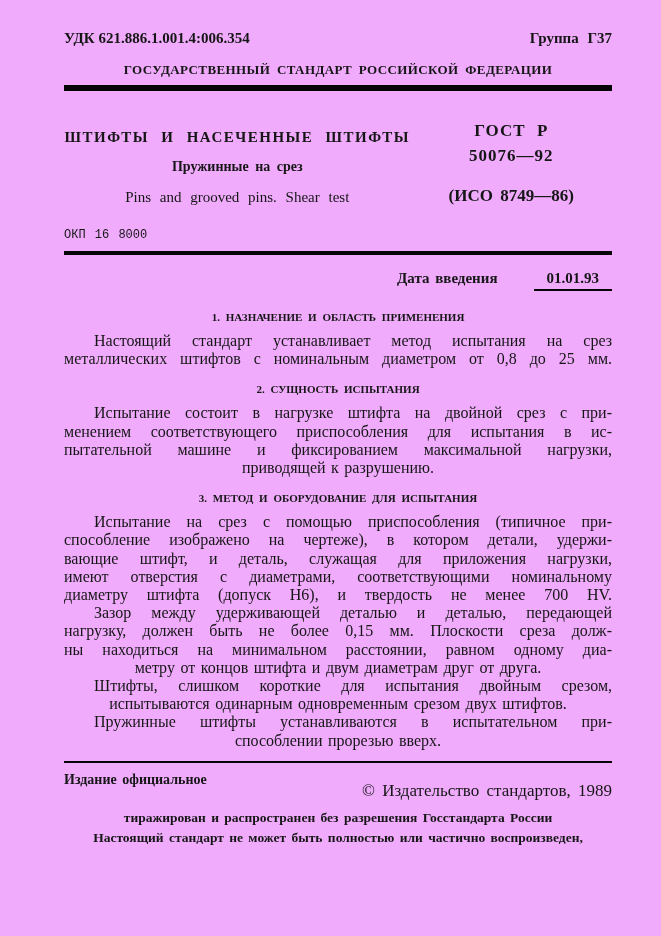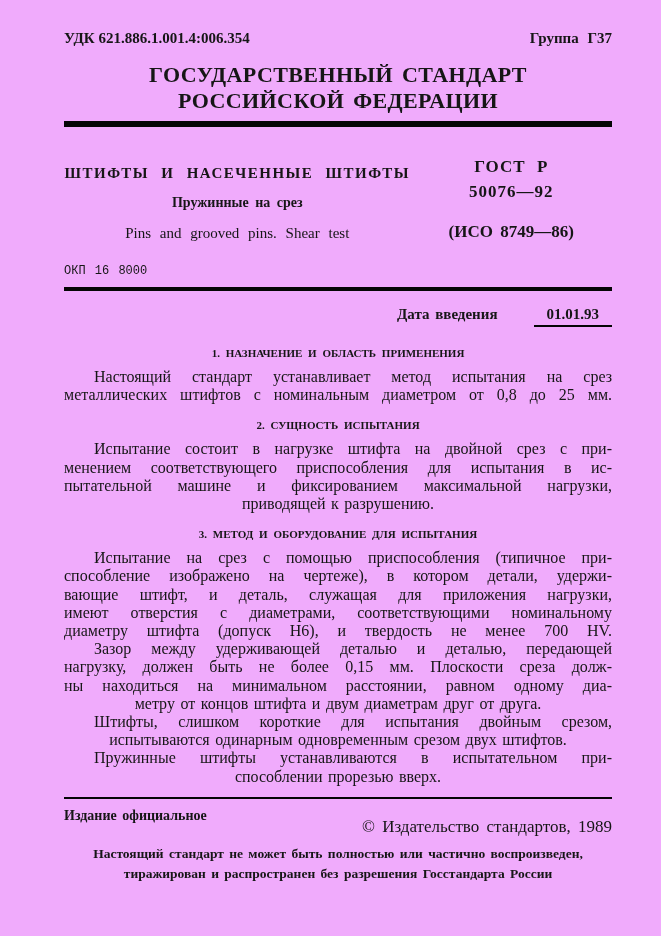--- a/index.html
+++ b/index.html
@@ -12,21 +12,21 @@
     box-sizing:border-box;
     padding:30px 49px 0 64px;
     overflow:hidden;
   }
   
   .topline{display:flex;justify-content:space-between;align-items:baseline;
     font-weight:bold;font-size:15px;}
   .group{word-spacing:5px;}
   
   .state-header{margin-top:15px;text-align:center;font-weight:bold;
-    font-size:22px;letter-spacing:.4px;word-spacing:3px;}
+    font-size:13px;letter-spacing:.4px;word-spacing:3px;}
   .rule{background:#050505;}
   .rule-thick{height:6px;margin-top:7px;}
   .rule-thick2{height:4px;margin-top:9px;}
   .rule-thin{height:2px;margin-top:11px;}
   
   .title-block{display:flex;margin-top:30px;align-items:flex-end;}
   .title-left{flex:1.72;text-align:center;}
   .title-right{flex:1;text-align:center;}
   .doc-title{font-weight:bold;font-size:15px;letter-spacing:1.5px;word-spacing:7px;}
   .doc-subtitle{margin-top:13px;font-weight:bold;font-size:14px;word-spacing:3px;}
@@ -121,17 +121,17 @@
     <div class="bl jline indent">Пружинные штифты устанавливаются в испытательном при-</div>
     <div class="bl">способлении прорезью вверх.</div>
   </div>
 
   <div class="rule rule-thin"></div>
   <div class="foot-row">
     <span class="edition">Издание официальное</span>
     <span class="copyright">© Издательство стандартов, 1989</span>
   </div>
   <div class="notice">
+    <div>тиражирован и распространен без разрешения Госстандарта России</div>
     <div>Настоящий стандарт не может быть полностью или частично воспроизведен,</div>
-    <div>тиражирован и распространен без разрешения Госстандарта России</div>
   </div>
 
 </div>
 
 </body></html>

